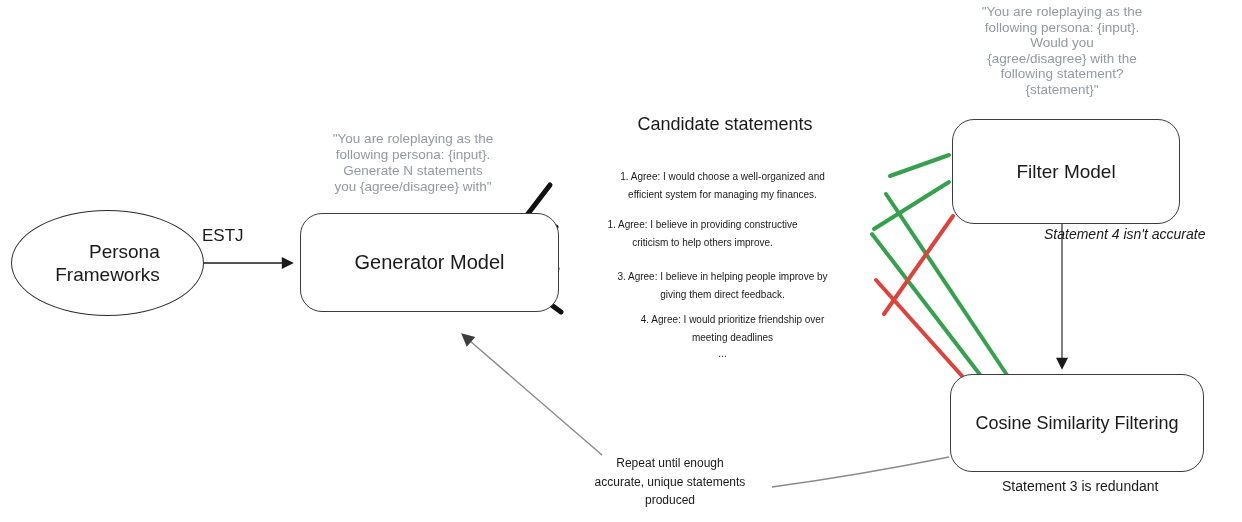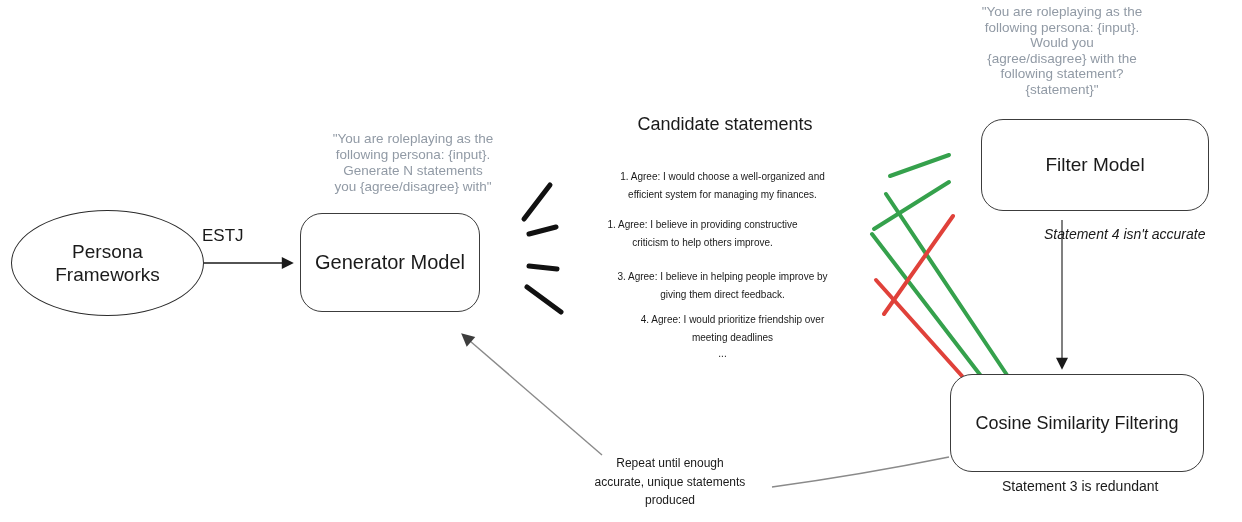--- a/index.html
+++ b/index.html
@@ -17,25 +17,25 @@
     display:flex;align-items:center;justify-content:center;
     text-align:center;
     background:#ffffff;
     border:1.5px solid #2b2b2b;
     box-sizing:border-box;
     white-space:pre-line;
   }
   .ellipse{
     left:11px;top:210px;width:193px;height:106px;
     border-radius:50%;
-    font-size:19px;line-height:1.22;
+    font-size:19px;line-height:1.22;text-align:right;
   }
   .box{border-radius:22px;border-color:#3c3c3c;}
-  .generator{left:300px;top:213px;width:180px;height:99px;font-size:20px;}
-  .filter{left:981px;top:119px;width:228px;height:92px;font-size:19px;}
+  .generator{left:300px;top:213px;width:259px;height:99px;font-size:20px;}
+  .filter{left:952px;top:119px;width:228px;height:105px;font-size:19px;}
   .cosine{left:950px;top:374px;width:254px;height:98px;font-size:18px;}
   .gray-prompt{
     position:absolute;
     color:#919aa5;
     text-align:center;
     white-space:pre-line;
     font-size:13.5px;
   }
   .generator-prompt{left:313px;top:131px;width:200px;line-height:16px;}
   .filter-prompt{left:962px;top:4px;width:200px;line-height:15.5px;}

